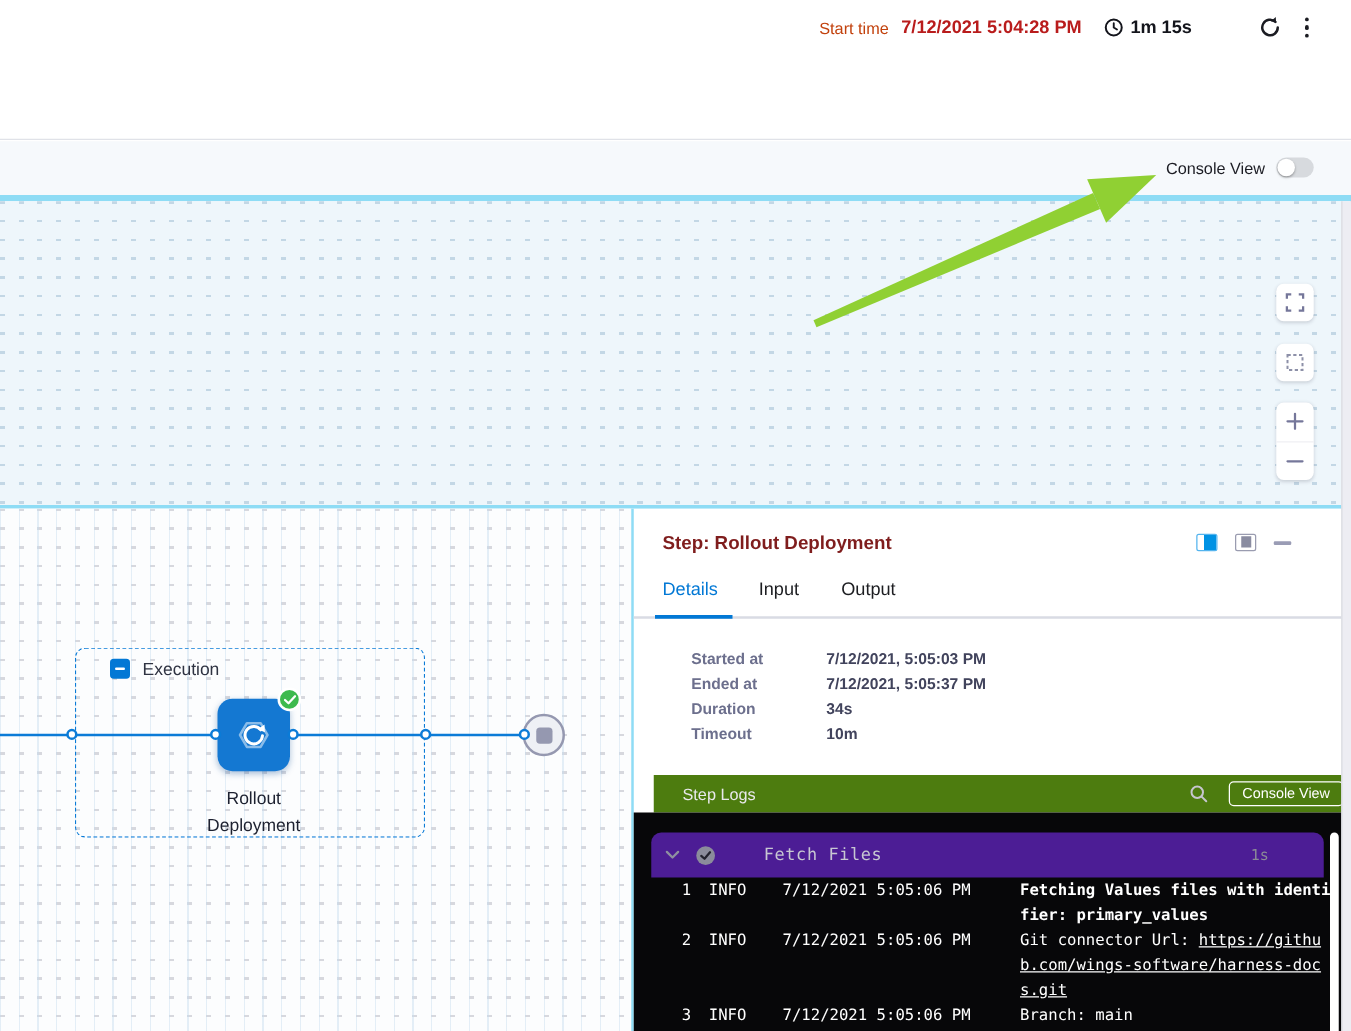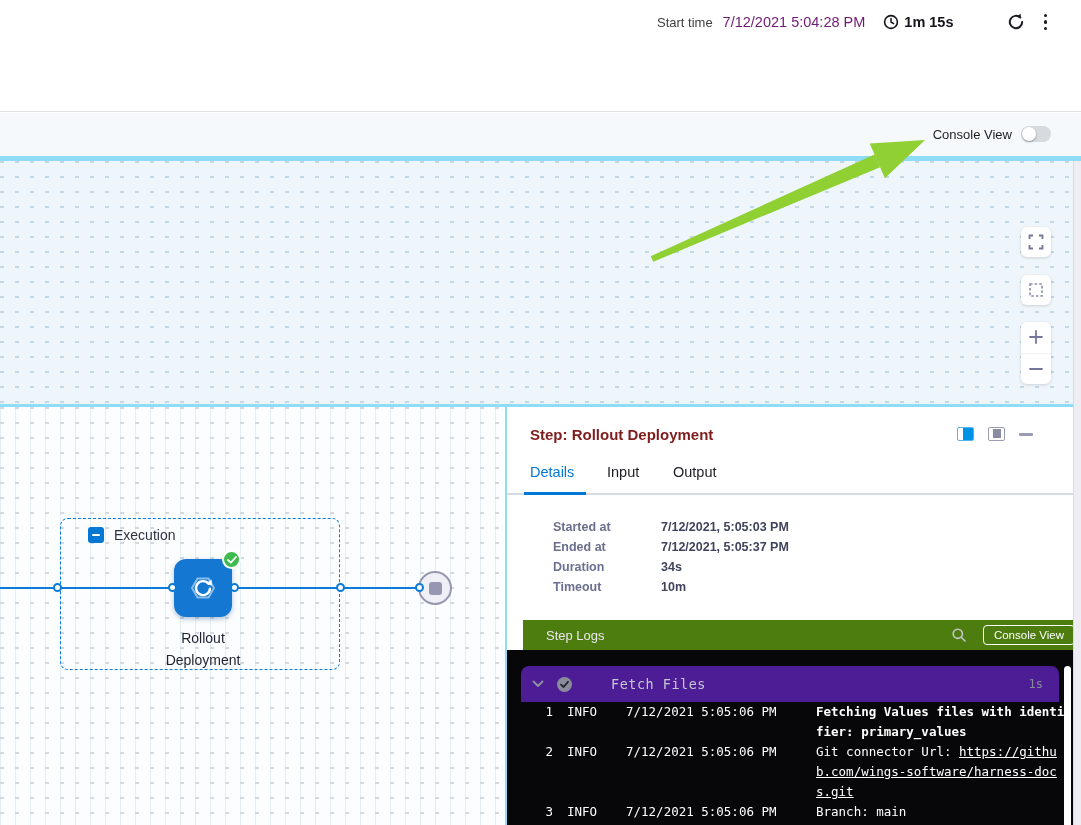--- a/index.html
+++ b/index.html
@@ -3,22 +3,22 @@
 <meta charset="utf-8">
 <style>
   * { margin:0; padding:0; box-sizing:border-box; }
   html,body { background:#fff; }
   body { font-family:"Liberation Sans", sans-serif; }
   #app { position:relative; width:1081px; height:825px; overflow:hidden; background:#fff; }
 
   
   .header { position:absolute; left:0; top:0; width:1081px; height:112px; background:#fff; border-bottom:1px solid #e0e2e8; }
   .header-cluster { position:absolute; right:28px; top:10px; display:flex; align-items:center; gap:10px; }
-  .start-time-label { font-size:13px; color:#404040; }
-  .start-time-value { font-size:14.5px; font-weight:400; color:#701a75; }
+  .start-time-label { font-size:13px; color:#c2410c; }
+  .start-time-value { font-size:14.5px; font-weight:700; color:#b91c1c; }
   .elapsed-wrap { display:flex; align-items:center; gap:5px; margin-left:8px; }
   .elapsed-time { font-size:14.5px; font-weight:700; color:#14151c; }
   .icon-btn { background:none; border:none; cursor:pointer; display:flex; align-items:center; justify-content:center; padding:2px; }
   .refresh-btn { margin-left:40px; }
   .kebab { display:flex; flex-direction:column; gap:3px; padding:2px 6px; }
   .kebab i { width:3.5px; height:3.5px; border-radius:50%; background:#1b1c22; display:block; }
 
   
   .stage-toolbar { position:absolute; left:0; top:113px; width:1081px; height:43px; background:#f6f9fc; }
   .console-view-wrap { position:absolute; right:30px; top:13px; display:flex; align-items:center; gap:9px; }
@@ -96,21 +96,21 @@
   .logs-bar { position:absolute; left:0; top:213px; width:100%; height:30px; background:#4d7c0f; display:flex; align-items:center;margin-left:16px; }
   .logs-bar-title { margin-left:23px; font-size:13px; color:#e9e9ec; }
   .logs-bar-right { margin-left:auto; margin-right:22px; display:flex; align-items:center; gap:14px; }
   .console-view-btn { background:transparent; border:1px solid #fff; border-radius:4px; color:#fff; font-size:11.5px; padding:3px 10px; cursor:pointer; font-family:inherit; }
 
   .logs-area { position:absolute; left:0; top:243px; width:100%; height:175px; background:#070709; overflow:hidden;
     font-family:"DejaVu Sans Mono", monospace; }
   .log-section-header { position:absolute; left:14px; top:16px; width:538px; height:36px; background:#4c1d95;
     border-radius:8px 8px 0 0; display:flex; align-items:center; cursor:pointer; }
   .log-section-title { margin-left:38px; font-size:13.5px; letter-spacing:.5px; color:#c7c7d2; }
-  .log-section-duration { margin-left:auto; margin-right:16px; font-size:12px; color:#8a8a97; }
+  .log-section-duration { margin-left:auto; margin-right:44px; font-size:12px; color:#8a8a97; }
   .chev { margin-left:11px; display:flex; }
   .check-circle { margin-left:12px; display:flex; }
 
   .log-rows { position:absolute; left:2px; top:52px; width:552px; }
   .log-row { display:grid; grid-template-columns:44px 73px 190px 252px; line-height:20px; font-size:12.5px; color:#fff; }
   .log-num { text-align:right; }
   .log-level { padding-left:14px; }
   .log-msg { word-break:break-all; white-space:pre-wrap; }
   .log-msg.bold { font-weight:700; }
   .log-link { text-decoration:underline; color:#fff; cursor:pointer; }

